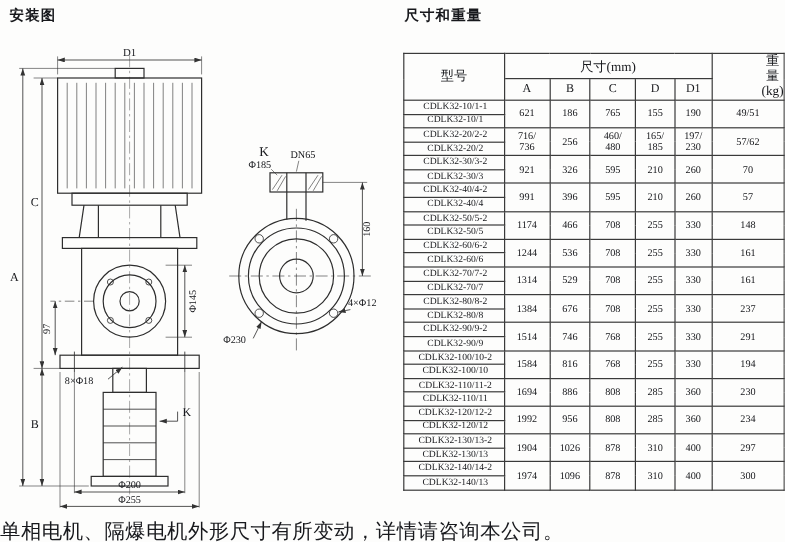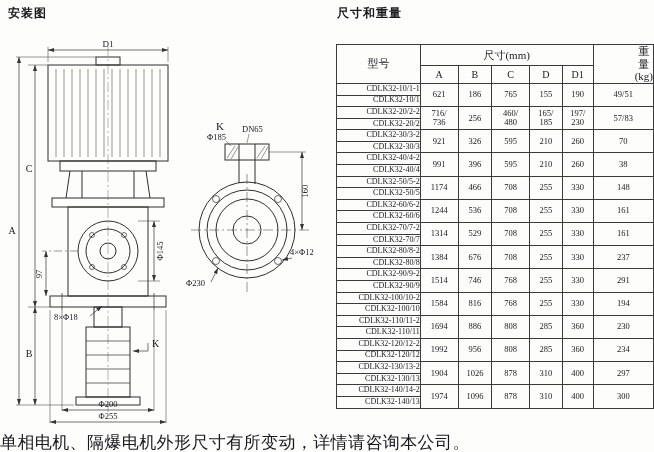--- a/index.html
+++ b/index.html
@@ -32,21 +32,21 @@
     text-align:center;
     padding:0;
     font-weight:normal;
     color:#17181c;
     vertical-align:middle;
   }
   .dim-table thead tr.h1 th { height:19px; font-size:11px; }
   .dim-table thead tr.h2 th { height:16px; font-size:10px; }
   .dim-table th.weight-h { font-size:10px; line-height:1.15;padding-left:41px; }
   .dim-table tbody td { height:11.6px; font-size:8.5px; line-height:1.1; white-space:nowrap; overflow:hidden; }
-  .dim-table td.model { text-align:right; padding-left:2px; font-size:8px; }
+  .dim-table td.model { text-align:center; padding-left:2px; font-size:8px; }
   .dim-table td.dim-val { white-space:pre-line; }
   .dim-table td.weight-val { font-size:8.5px; }
 
   #footnote {
     position:absolute;
     left:0; top:431px;
     font-size:17px;
     letter-spacing:0.4px;
   }
 </style>
@@ -220,21 +220,21 @@
           <td class="model">CDLK32-20/2-2</td>
           <td class="dim-val" rowspan="2">716/
 736</td>
           <td class="dim-val" rowspan="2">256</td>
           <td class="dim-val" rowspan="2">460/
 480</td>
           <td class="dim-val" rowspan="2">165/
 185</td>
           <td class="dim-val" rowspan="2">197/
 230</td>
-          <td class="weight-val" rowspan="2">57/83</td>
+          <td class="weight-val" rowspan="2">57/62</td>
         </tr>
         <tr>
           <td class="model">CDLK32-20/2</td>
         </tr>
         <tr>
           <td class="model">CDLK32-30/3-2</td>
           <td class="dim-val" rowspan="2">921</td>
           <td class="dim-val" rowspan="2">326</td>
           <td class="dim-val" rowspan="2">595</td>
           <td class="dim-val" rowspan="2">210</td>
@@ -244,21 +244,21 @@
         <tr>
           <td class="model">CDLK32-30/3</td>
         </tr>
         <tr>
           <td class="model">CDLK32-40/4-2</td>
           <td class="dim-val" rowspan="2">991</td>
           <td class="dim-val" rowspan="2">396</td>
           <td class="dim-val" rowspan="2">595</td>
           <td class="dim-val" rowspan="2">210</td>
           <td class="dim-val" rowspan="2">260</td>
-          <td class="weight-val" rowspan="2">38</td>
+          <td class="weight-val" rowspan="2">57</td>
         </tr>
         <tr>
           <td class="model">CDLK32-40/4</td>
         </tr>
         <tr>
           <td class="model">CDLK32-50/5-2</td>
           <td class="dim-val" rowspan="2">1174</td>
           <td class="dim-val" rowspan="2">466</td>
           <td class="dim-val" rowspan="2">708</td>
           <td class="dim-val" rowspan="2">255</td>

